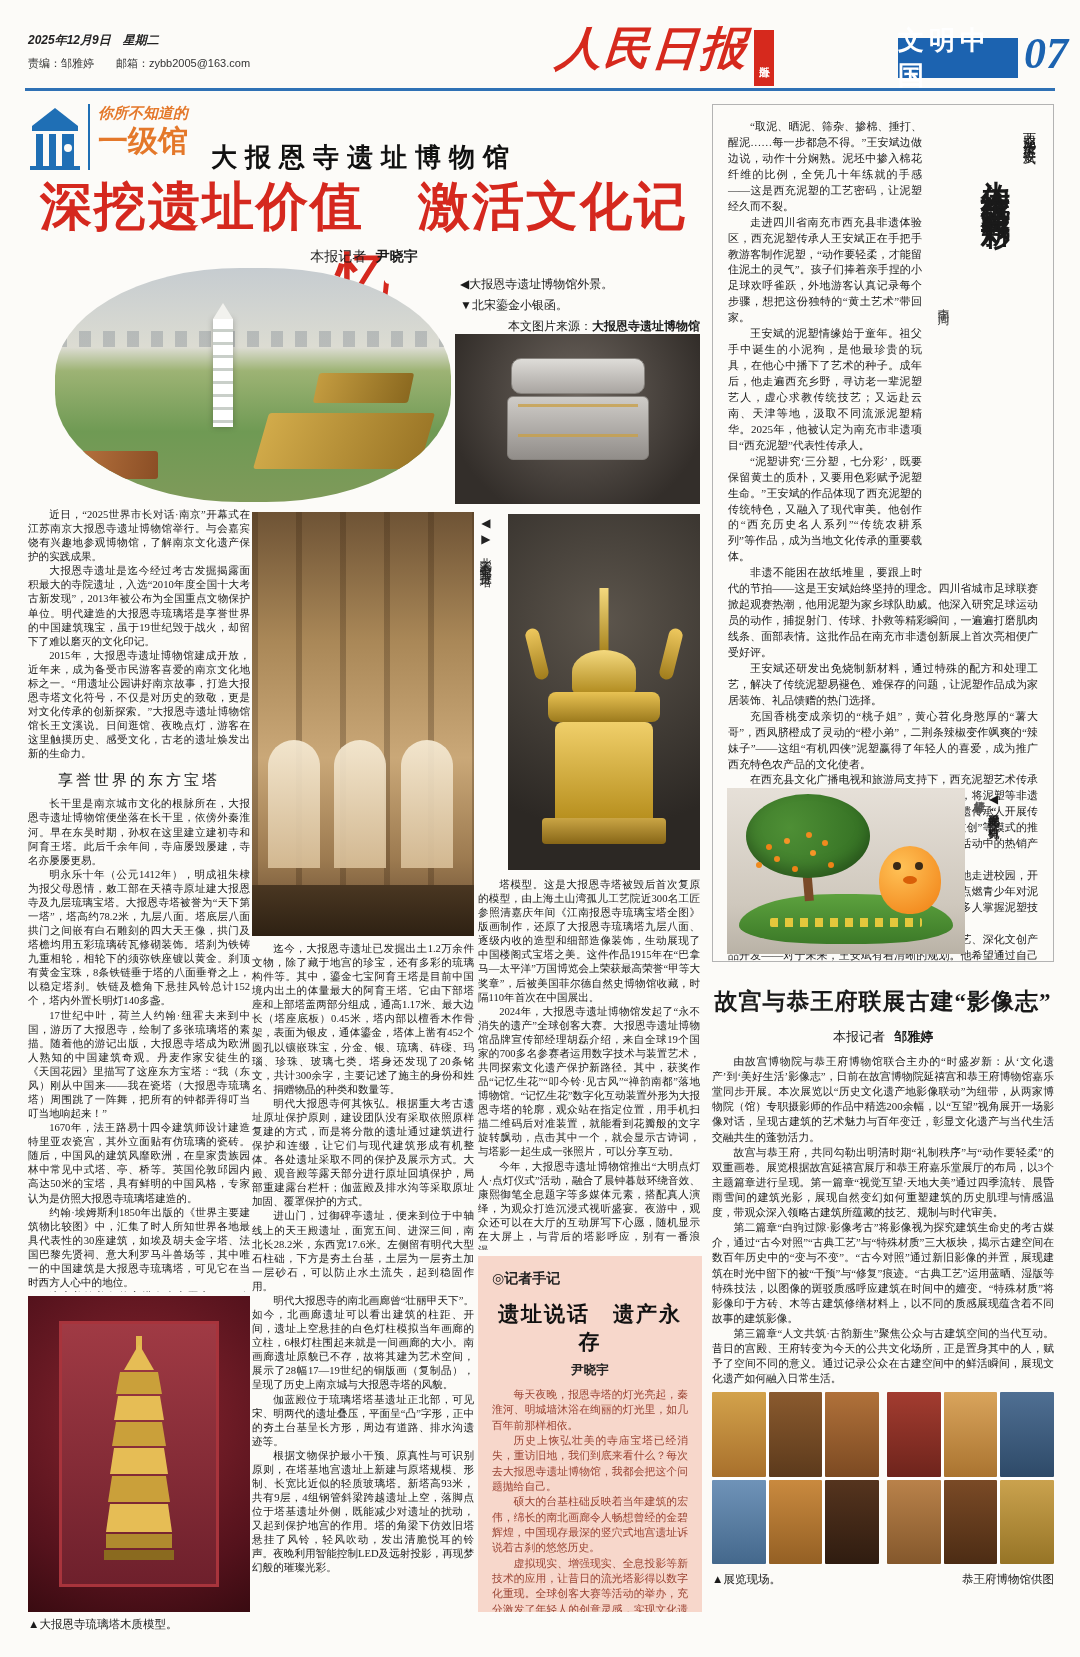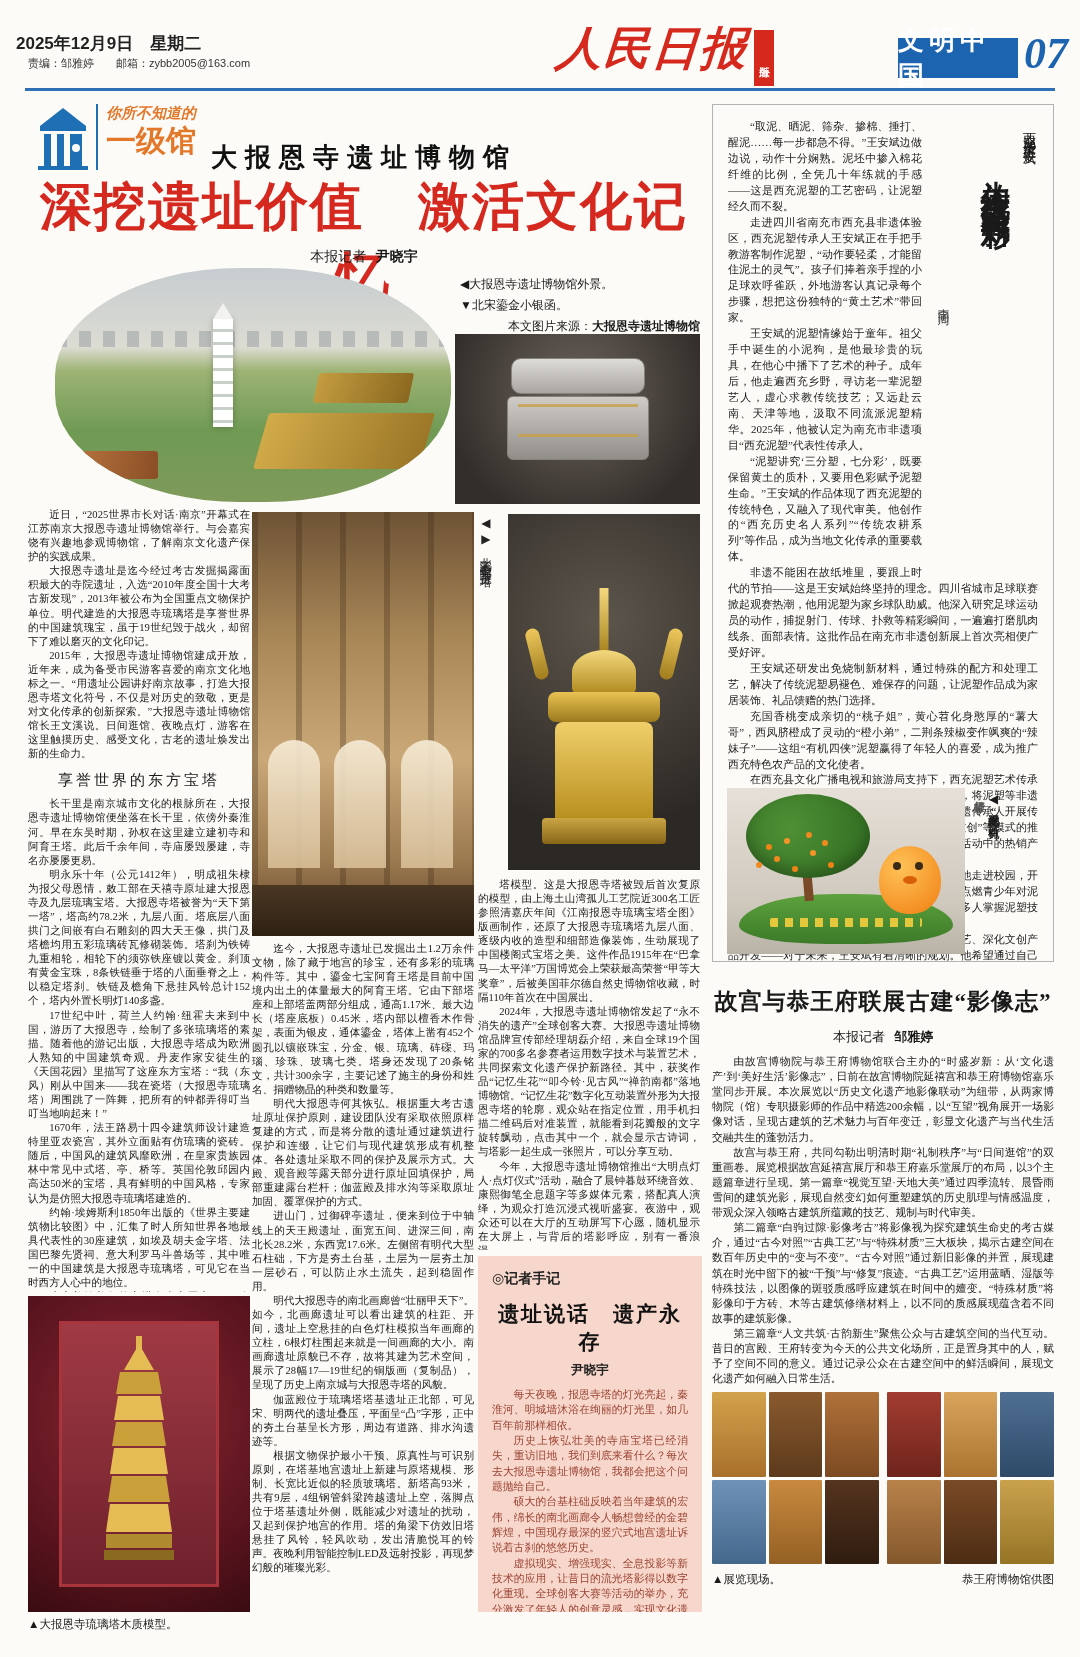--- a/index.html
+++ b/index.html
@@ -4,35 +4,35 @@
 <style>
   html,body{margin:0;padding:0;background:#e9e7e2;}
   .page{position:relative;width:1080px;height:1657px;margin:0 auto;background:#fcfbf8;
         font-family:"Liberation Serif","DejaVu Serif",serif;color:#1a1a1a;overflow:hidden;}
   .abs{position:absolute;}
   .sans{font-family:"Liberation Sans","DejaVu Sans",sans-serif;}
   .clamp{overflow:hidden;}
   .v{writing-mode:vertical-rl;text-orientation:upright;}
 
   
-  .date-line{left:16px;top:32px;font-size:17px;font-weight:bold;color:#222;}
+  .date-line{left:28px;top:32px;font-size:12px;font-weight:bold;color:#222;font-style:italic;}
   .editor-line{left:28px;top:56px;font-size:11px;color:#333;text-align:center;}
   .masthead{left:556px;top:26px;display:flex;align-items:flex-start;}
   .masthead-title{font-size:46px;font-weight:900;font-style:italic;color:#d6291d;
                   letter-spacing:2px;line-height:1;transform:skewX(-4deg);}
   .edition-badge{margin-left:6px;margin-top:4px;width:20px;height:56px;background:#d6291d;color:#fff;
                  font-size:11px;line-height:1.2;display:flex;align-items:center;justify-content:center;}
   .section-badge{left:898px;top:38px;width:120px;height:40px;background:#1c63b0;color:#ffffff;
                  display:flex;align-items:center;justify-content:center;font-size:26px;font-weight:bold;
                  letter-spacing:5px;}
   .page-no{left:1024px;top:28px;font-size:44px;font-weight:900;font-style:italic;color:#1c63b0;}
   .header-rule{left:25px;top:88px;width:1030px;height:3px;background:#2f71b5;}
 
   
-  .logo{left:36px;top:104px;display:flex;}
+  .logo{left:28px;top:104px;display:flex;}
   .logo svg{display:block;}
   .logo-divider{width:2px;height:66px;background:#1f6fb5;margin:0 8px 0 6px;}
   .logo-tagline{font-size:15px;color:#e4782a;font-style:italic;font-weight:bold;}
   .logo-name{font-size:30px;color:#e4782a;font-weight:bold;line-height:1.2;}
 
   
   .kicker{left:28px;top:140px;width:672px;text-align:center;font-size:26px;font-weight:bold;
           letter-spacing:8px;color:#111;}
   .headline{left:28px;top:172px;width:672px;text-align:center;font-size:52px;font-weight:900;
             color:#d5281e;letter-spacing:2px;}
@@ -313,21 +313,21 @@
     <span class="clay-credit">廖桂华摄</span>
   </div>
 
   <div class="abs g-head">故宫与恭王府联展古建“影像志”</div>
   <div class="abs g-byline">
     <span>本报记者</span>
     <b>邹雅婷</b>
   </div>
   <div class="abs g-body clamp">
     <p>由故宫博物院与恭王府博物馆联合主办的“时盛岁新：从‘文化遗产’到‘美好生活’影像志”，日前在故宫博物院延禧宫和恭王府博物馆嘉乐堂同步开展。本次展览以“历史文化遗产地影像联动”为纽带，从两家博物院（馆）专职摄影师的作品中精选200余幅，以“互望”视角展开一场影像对话，呈现古建筑的艺术魅力与百年变迁，彰显文化遗产与当代生活交融共生的蓬勃活力。</p>
-    <p>故宫与恭王府，共同勾勒出明清时期“礼制秩序”与“日间逛馆”的双重画卷。展览根据故宫延禧宫展厅和恭王府嘉乐堂展厅的布局，以3个主题篇章进行呈现。第一篇章“视觉互望·天地大美”通过四季流转、晨昏雨雪间的建筑光影，展现自然变幻如何重塑建筑的历史肌理与情感温度，带观众深入领略古建筑所蕴藏的技艺、规制与时代审美。</p>
+    <p>故宫与恭王府，共同勾勒出明清时期“礼制秩序”与“动作要轻柔”的双重画卷。展览根据故宫延禧宫展厅和恭王府嘉乐堂展厅的布局，以3个主题篇章进行呈现。第一篇章“视觉互望·天地大美”通过四季流转、晨昏雨雪间的建筑光影，展现自然变幻如何重塑建筑的历史肌理与情感温度，带观众深入领略古建筑所蕴藏的技艺、规制与时代审美。</p>
     <p>第二篇章“白驹过隙·影像考古”将影像视为探究建筑生命史的考古媒介，通过“古今对照”“古典工艺”与“特殊材质”三大板块，揭示古建空间在数百年历史中的“变与不变”。“古今对照”通过新旧影像的并置，展现建筑在时光中留下的被“干预”与“修复”痕迹。“古典工艺”运用蓝晒、湿版等特殊技法，以图像的斑驳质感呼应建筑在时间中的嬗变。“特殊材质”将影像印于方砖、木等古建筑修缮材料上，以不同的质感展现蕴含着不同故事的建筑影像。</p>
     <p>第三篇章“人文共筑·古韵新生”聚焦公众与古建筑空间的当代互动。昔日的宫殿、王府转变为今天的公共文化场所，正是置身其中的人，赋予了空间不同的意义。通过记录公众在古建空间中的鲜活瞬间，展现文化遗产如何融入日常生活。</p>
 
   </div>
 
   <div class="ph collage" style="left:712px;top:1392px;width:167px;height:172px;">
     <div style="background:linear-gradient(#d3a24b,#a8702c);"></div>
     <div style="background:linear-gradient(#8a5a2e,#5c3a1c);"></div>
     <div style="background:linear-gradient(#b0713a,#7c4a22);"></div>
     <div style="background:linear-gradient(#6f93b8,#44688c);"></div>

